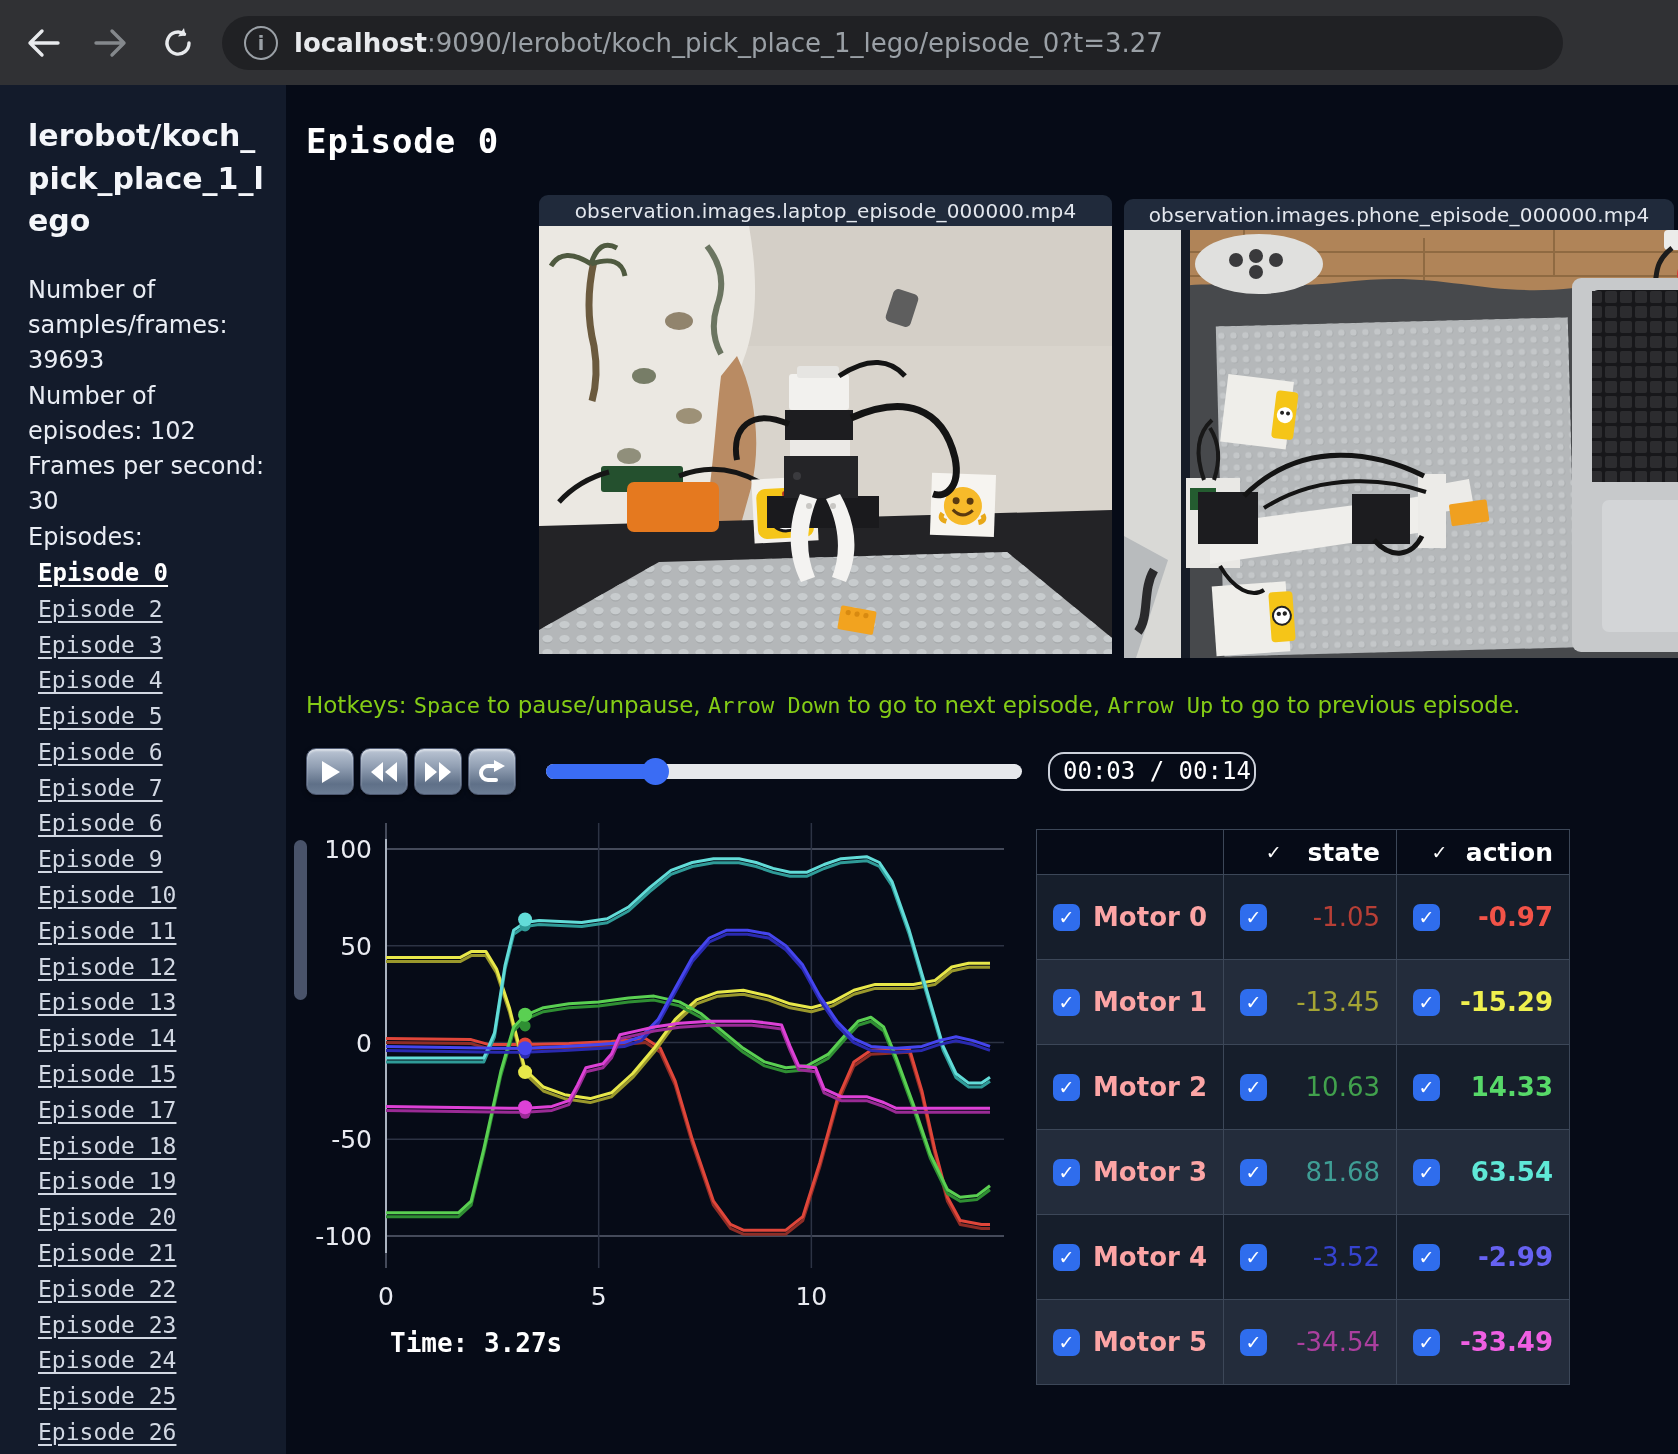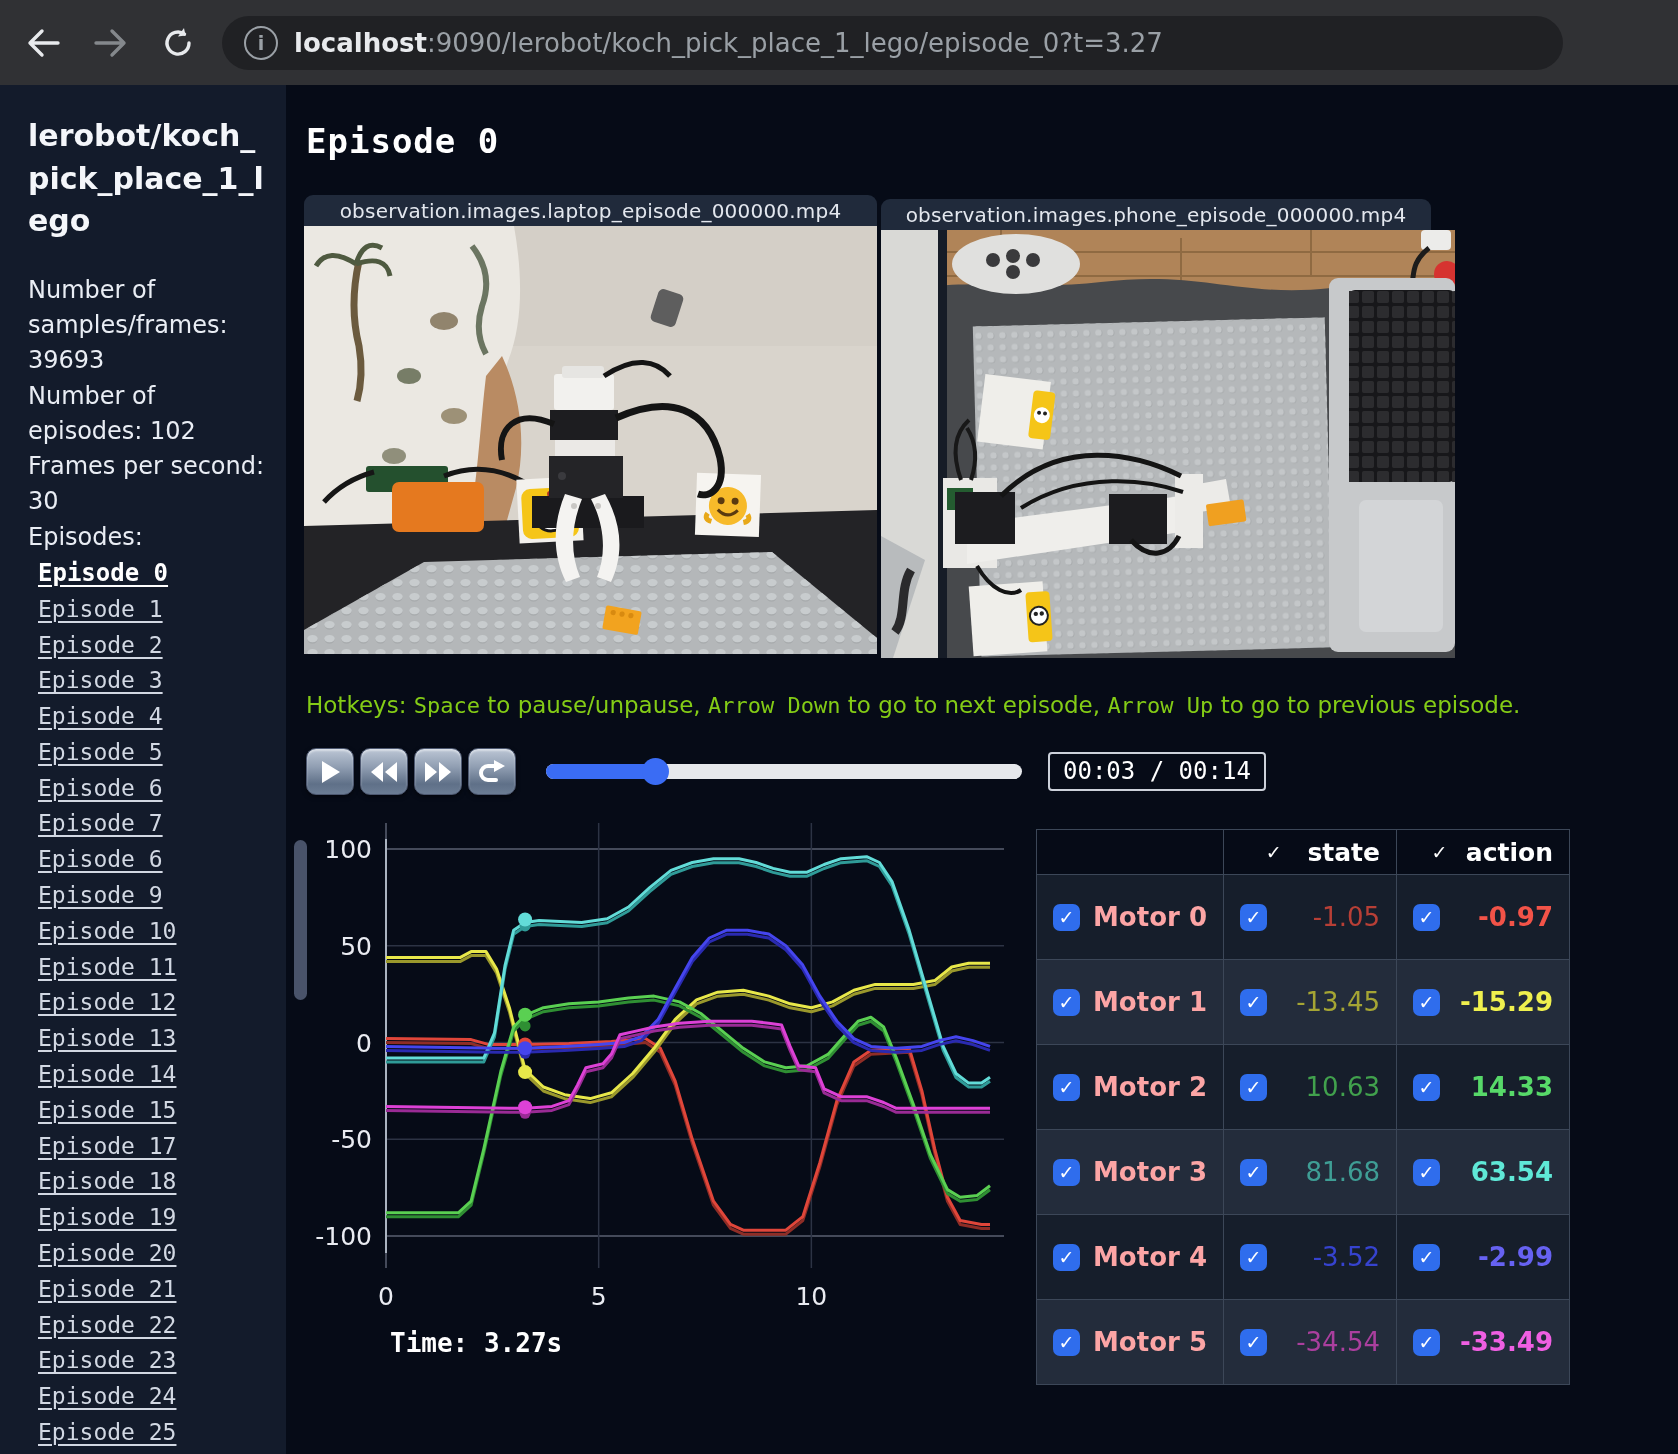--- a/index.html
+++ b/index.html
@@ -26,42 +26,42 @@
   .ep-item a{color:#d2d8e3;font-family:"DejaVu Sans Mono","Liberation Mono",monospace;font-size:23px;text-decoration:underline;text-underline-offset:4px;}
   .ep-item a.active{color:#ffffff;font-weight:bold;font-size:24px;}
 
   .main{flex:1;position:relative;padding:26px 0 0 18px;box-sizing:border-box;background:#060b17;}
   .scroll-thumb{position:absolute;left:8px;top:755px;width:13px;height:160px;border-radius:7px;background:#49536a;}
 
   h1.page-title{margin:10px 0 34px 2px;font-family:"DejaVu Sans Mono","Liberation Mono",monospace;
     font-size:34px;color:#ffffff;font-weight:bold;letter-spacing:1px;}
 
   
-  .videos{display:flex;gap:0;}
+  .videos{display:flex;gap:8px;justify-content:flex-end;}
   .video-panel{width:573px;flex:0 0 auto;}
   .video-caption{height:31px;background:#202a3b;border-radius:9px 9px 0 0;display:flex;align-items:center;
     justify-content:center;font-size:20px;color:#e3e7ee;letter-spacing:.2px;}
   .video-body{width:573px;height:428px;overflow:hidden;background:#222;}
   .video-body svg{display:block;}
 
   
   .hotkeys{margin:30px 0 0 2px;font-size:23px;color:#84cc16;}
   .hotkeys .k{font-family:"DejaVu Sans Mono","Liberation Mono",monospace;font-size:22px;}
 
   
   .controls{margin:30px 0 0 2px;display:flex;align-items:center;}
   .pbtn{width:46px;height:45px;border-radius:10px;margin-right:6px;border:1px solid #4d5870;
     background:linear-gradient(180deg,#bcc6d5 0%,#909eb2 40%,#5f7088 78%,#6c7d94 100%);
     box-shadow:inset 0 2px 2px rgba(255,255,255,.45), 0 2px 4px rgba(0,0,0,.5);
     display:flex;align-items:center;justify-content:center;cursor:pointer;}
   .pbtn svg{display:block;}
   .slider{position:relative;width:476px;height:15px;background:#e6e8ec;border-radius:8px;margin-left:24px;}
   .slider .fill{position:absolute;left:0;top:0;bottom:0;background:#3a6cf4;border-radius:8px 0 0 8px;}
   .slider .thumb{position:absolute;top:-6px;width:27px;height:27px;border-radius:50%;background:#3a6cf4;margin-left:-13px;}
-  .timebox{margin-left:26px;border:2px solid #ccd1da;border-radius:4px;padding:3px 13px 4px 13px;
+  .timebox{margin-left:26px;border:2px solid #ccd1da;border-radius:16px;padding:3px 3px 4px 13px;
     font-family:"DejaVu Sans Mono","Liberation Mono",monospace;font-size:24px;color:#fff;white-space:nowrap;}
 
   
   .bottom{display:flex;margin-top:18px;}
   .chart-wrap{width:712px;flex:0 0 auto;}
   .time-label{margin:6px 0 0 86px;font-family:"DejaVu Sans Mono","Liberation Mono",monospace;
     font-size:26px;color:#fff;font-weight:bold;}
   .motor-table{border-collapse:collapse;margin:16px 0 0 20px;}
   .motor-table th,.motor-table td{border:1px solid #3c4758;padding:0 16px;}
   .motor-table th{height:44px;font-size:25px;color:#fff;font-weight:700;}
@@ -108,21 +108,20 @@
   <aside class="sidebar">
     <h2>lerobot/koch_pick_place_1_lego</h2>
     <div id="stats">
         <div class="stat-line">Number of samples/frames: 39693</div>
         <div class="stat-line">Number of episodes: 102</div>
         <div class="stat-line">Frames per second: 30</div>
       </div>
     <div class="stat-line">Episodes:</div>
     <div class="ep-list" id="ep-list">
         <div class="ep-item"><a href="#" class="active">Episode 0</a></div>
-        <div class="ep-item"><a href="#">Episode 1</a></div>
         <div class="ep-item"><a href="#">Episode 2</a></div>
         <div class="ep-item"><a href="#">Episode 3</a></div>
         <div class="ep-item"><a href="#">Episode 4</a></div>
         <div class="ep-item"><a href="#">Episode 5</a></div>
         <div class="ep-item"><a href="#">Episode 6</a></div>
         <div class="ep-item"><a href="#">Episode 7</a></div>
         <div class="ep-item"><a href="#">Episode 6</a></div>
         <div class="ep-item"><a href="#">Episode 9</a></div>
         <div class="ep-item"><a href="#">Episode 10</a></div>
         <div class="ep-item"><a href="#">Episode 11</a></div>

